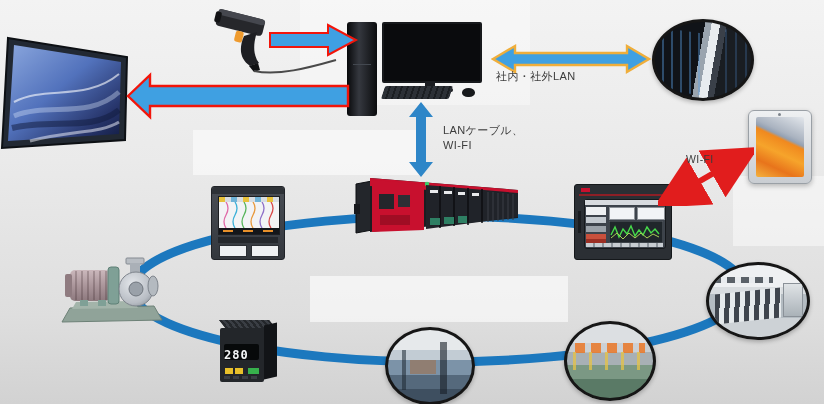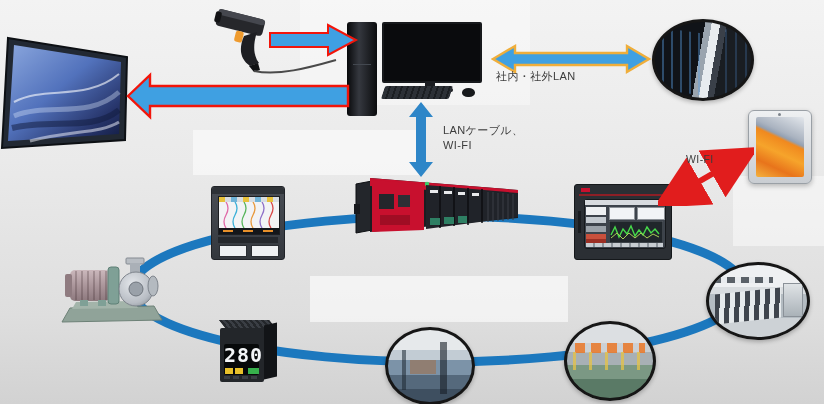--- a/index.html
+++ b/index.html
@@ -17,22 +17,22 @@
   
   .hmi{background:#2b2f34;border:1px solid #15181b;border-radius:3px;}
   .hmi .screen{position:absolute;left:9px;top:14px;width:80px;height:48px;background:#3d434b;}
   
   .rec{background:linear-gradient(180deg,#4a4e55,#33373d);border-radius:3px;border:1px solid #202328;}
   
   .tc-front{position:absolute;left:0;top:10px;width:44px;height:54px;background:#23262a;border-radius:2px;}
   .tc-side{position:absolute;left:44px;top:6px;width:13px;height:54px;background:#121417;transform:skewY(-14deg);}
   .tc-top{position:absolute;left:3px;top:2px;width:50px;height:10px;background:#2e3136;transform:skewX(38deg);
           background-image:repeating-linear-gradient(90deg,#24272b 0 3px,#3a3e44 3px 6px);}
-  .tc-display{position:absolute;left:4px;top:16px;width:35px;height:31px;background:#07090a;border-radius:2px;
-              color:#f4f6f8;font-family:"DejaVu Sans Mono",monospace;font-weight:bold;font-size:20px;
+  .tc-display{position:absolute;left:4px;top:16px;width:35px;height:16px;background:#07090a;border-radius:2px;
+              color:#f4f6f8;font-family:"DejaVu Sans Mono",monospace;font-weight:bold;font-size:12px;
               text-align:left;line-height:22px;letter-spacing:1px;}
   .tablet{background:linear-gradient(180deg,#eef0f2,#c9cdd2);border:1px solid #9aa0a6;border-radius:6px;
           box-shadow:0 2px 5px rgba(0,0,0,.25);}
   .tablet .wall{position:absolute;left:7px;top:6px;width:48px;height:60px;border-radius:2px;
           background:linear-gradient(205deg,#e3e7ec 0%,#aab3c0 30%,#93a0b2 36%,#f0891f 40%,#f6a42b 58%,#e8741b 78%,#f4b23e 100%);}
 </style>
 </head>
 <body>
 
 <div id="stage">

